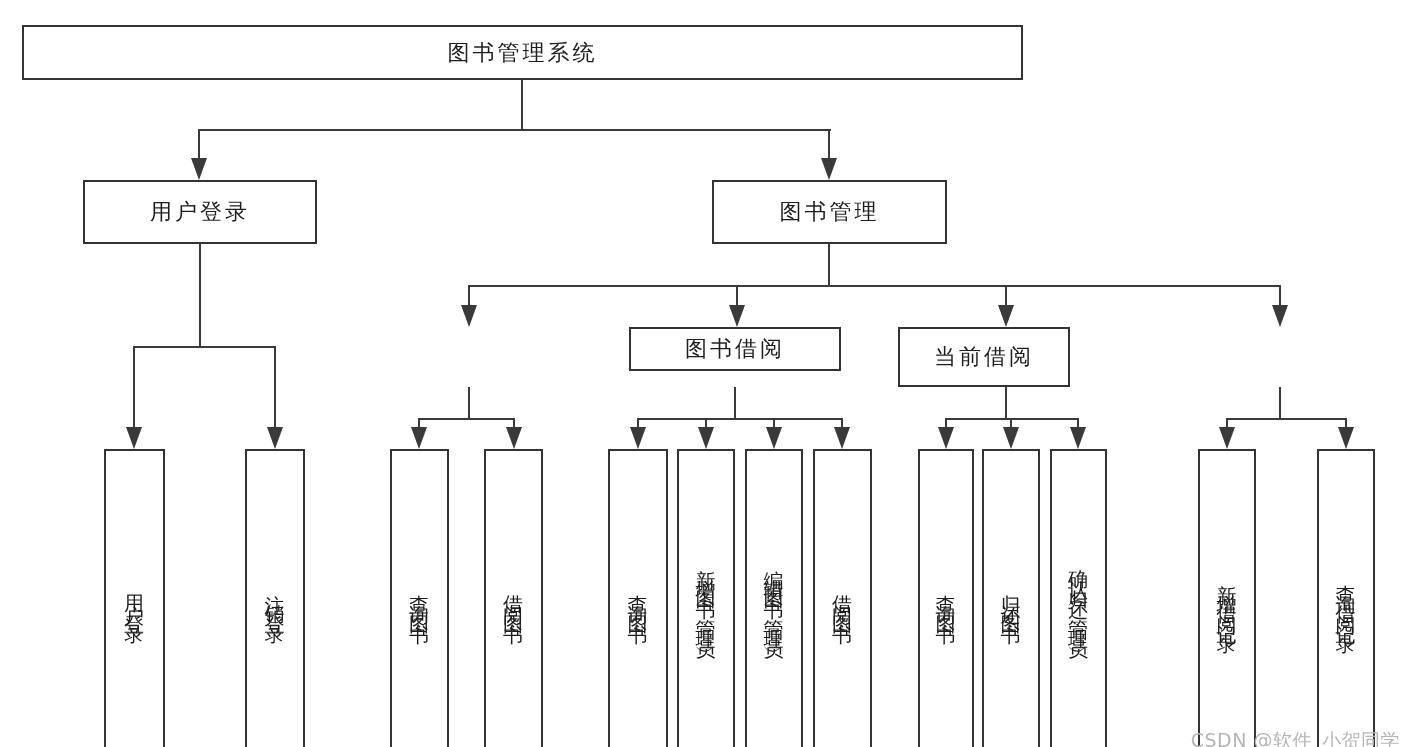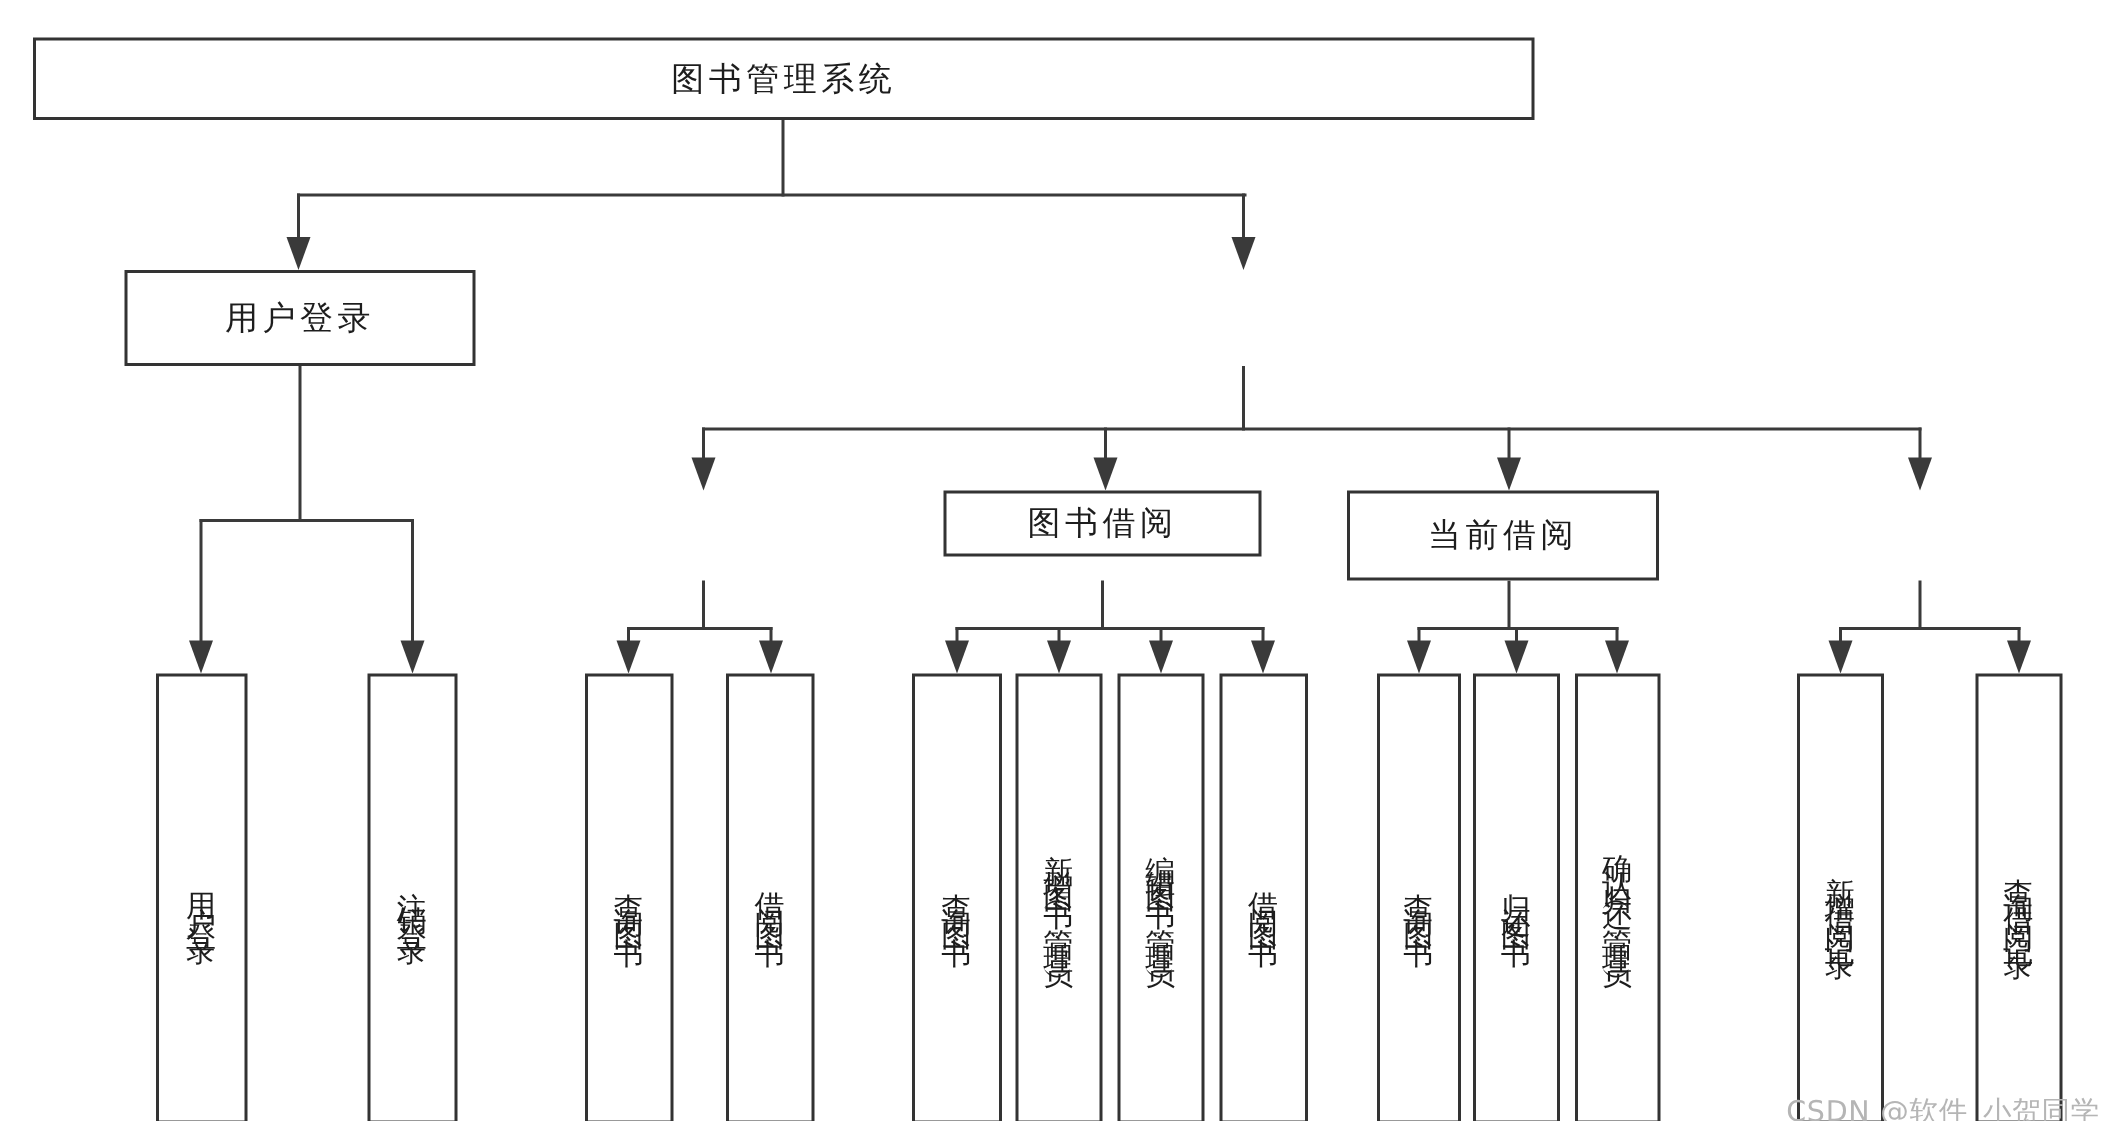--- a/index.html
+++ b/index.html
@@ -101,25 +101,28 @@
       <div class="arrow" style="left: 1338px; top: 415px;"></div>
     </div>
 
   <div class="hbox" style="left:22px;top:13px;width:1001px;height:55px;">
     <span>图书管理系统</span>
   </div>
 
   <div class="hbox" style="left:83px;top:168px;width:234px;height:64px;">
     <span>用户登录</span>
   </div>
+  <div class="hbox" style="left:712px;top:168px;width:235px;height:64px;">
+    <span>图书管理</span>
+  </div>
 
   <div class="hbox" style="left:629px;top:315px;width:212px;height:44px;">
     <span>图书借阅</span>
   </div>
-  <div class="hbox" style="left:898px;top:315px;width:208px;height:60px;align-items:center;">
+  <div class="hbox" style="left:898px;top:315px;width:172px;height:60px;align-items:center;">
     <span>当前借阅</span>
   </div>
 
   <div class="vbox" style="left:104px;width:61px;">
     <span>用户登录</span>
   </div>
   <div class="vbox" style="left:245px;width:60px;">
     <span>注销登录</span>
   </div>
 

